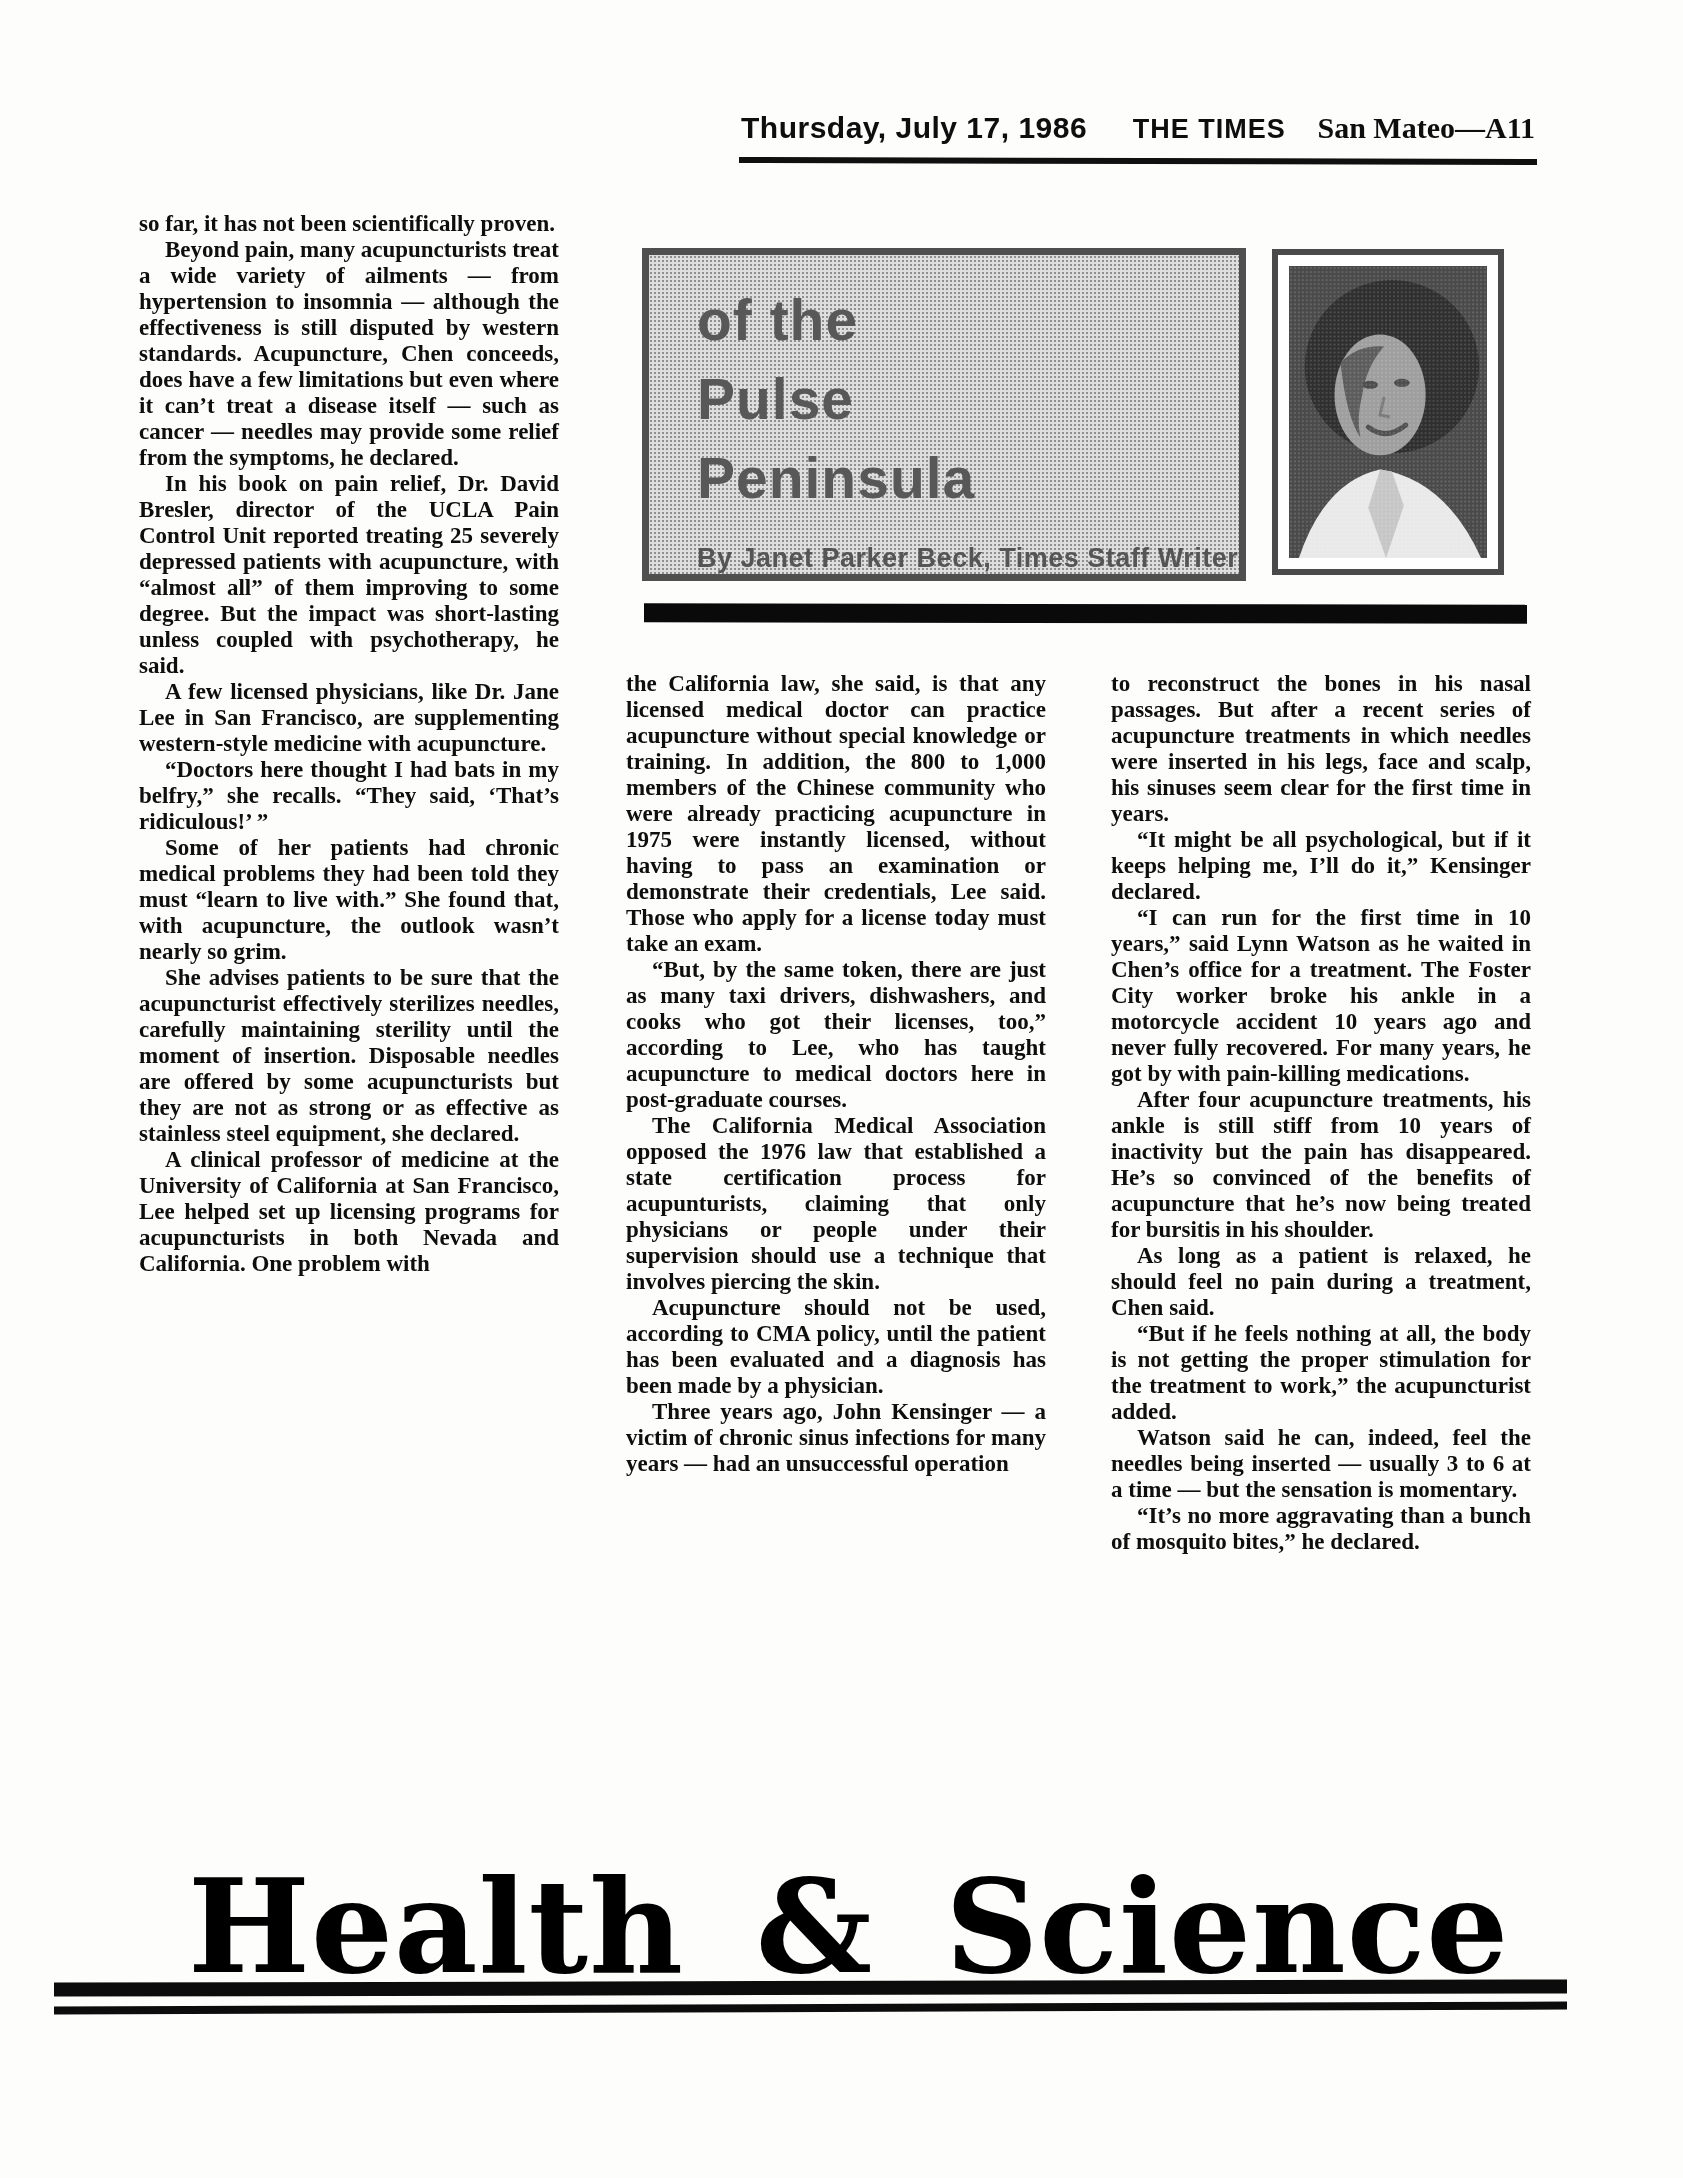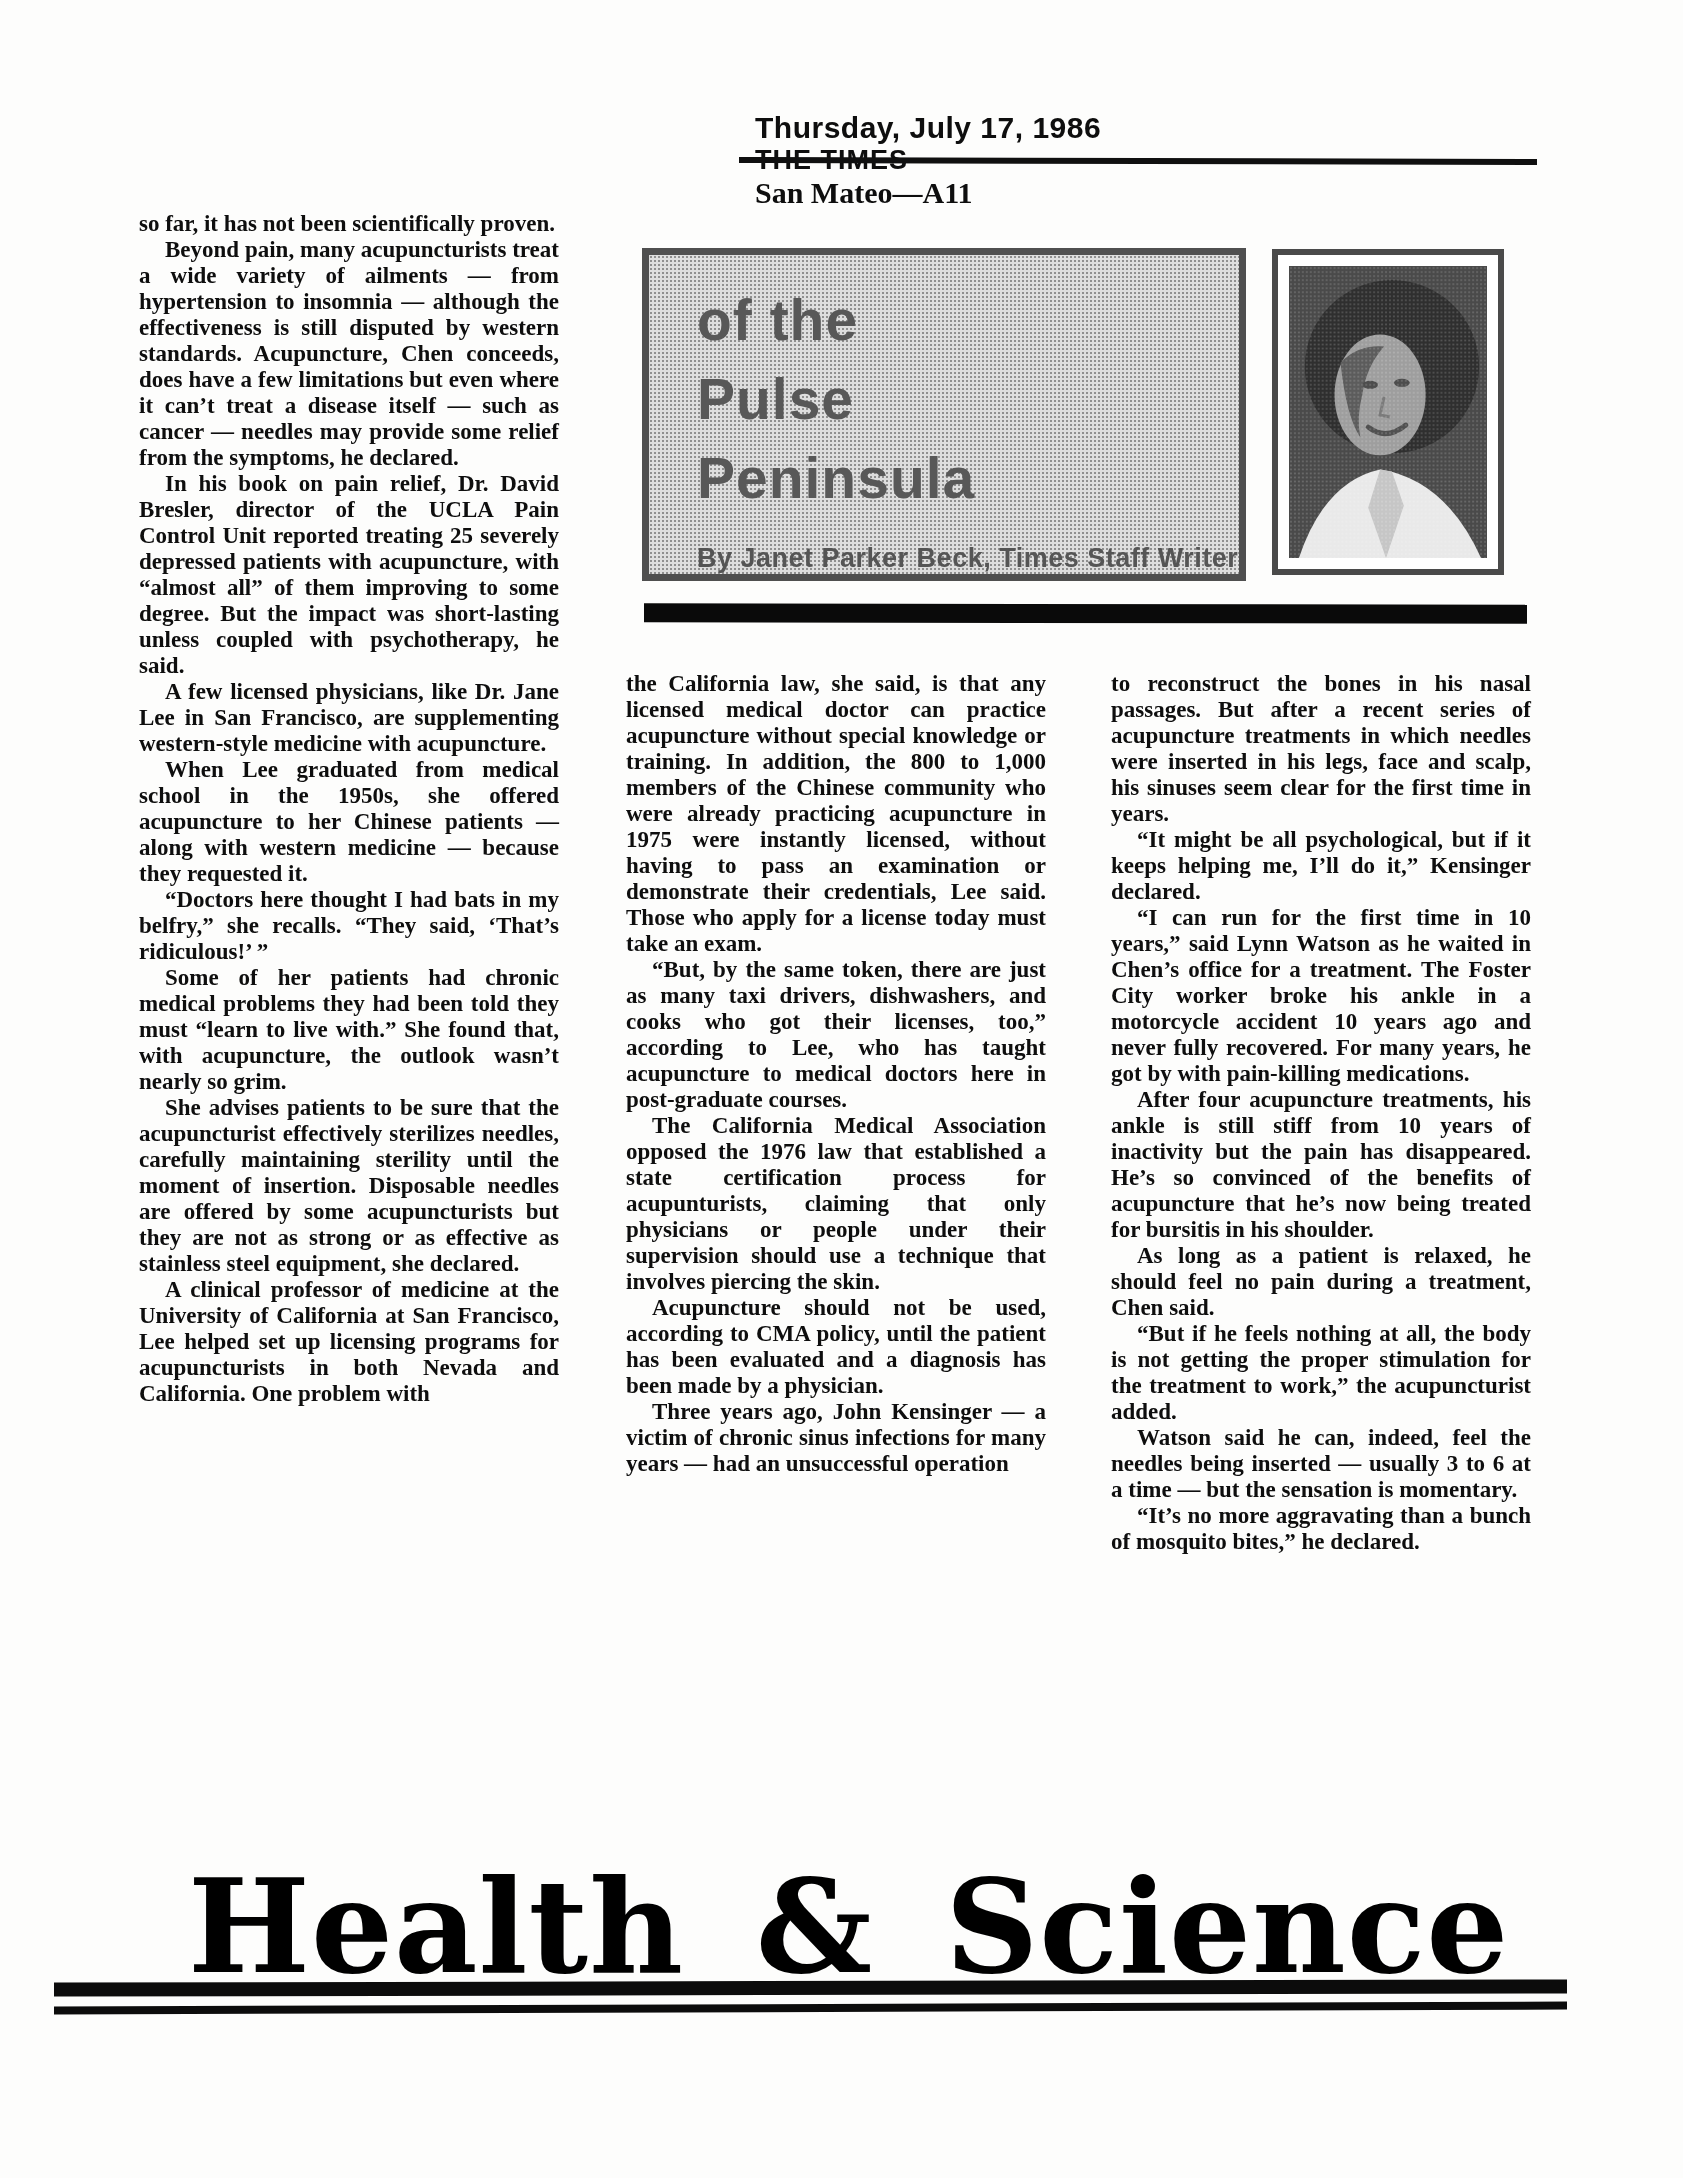--- a/index.html
+++ b/index.html
@@ -3,21 +3,21 @@
 <meta charset="utf-8">
 <style>
   html,body{margin:0;padding:0;background:#ffffff;}
   .page{
     position:relative;width:1683px;height:2178px;background:#fdfdfc;
     font-family:"Liberation Serif", serif;color:#0e0e0e;overflow:hidden;
   }
   
   .header-row{
     position:absolute;left:741px;top:111px;width:794px;
-    display:flex;justify-content:space-between;align-items:baseline;flex-direction:column;
+    display:flex;justify-content:space-between;align-items:baseline;
   }
   .header-date{font-family:"Liberation Sans",sans-serif;font-size:30px;font-weight:700;letter-spacing:0.5px;}
   .header-paper{font-family:Liberation Sans, sans-serif;font-size:27px;font-weight:700;letter-spacing:1px;margin-left:14px;}
   .header-edition{font-family:Liberation Serif, serif;font-size:30px;font-weight:700;}
   .header-rule{position:absolute;left:739px;top:158px;width:798px;height:6px;background:#101010;transform:rotate(.15deg);}
   
   .col{position:absolute;width:420px;font-size:23px;line-height:26px;font-weight:700;}
   .col p{margin:0;text-align:justify;}
   .col p.indent{text-indent:26px;}
   .col1{left:139px;top:211px;}
@@ -67,21 +67,20 @@
     <span class="header-paper">THE TIMES</span>
     <span class="header-edition">San Mateo—A11</span>
   </div>
   <div class="header-rule"></div>
 
   <section class="col col1">
     <p>so far, it has not been scientifically proven.</p>
     <p class="indent">Beyond pain, many acupuncturists treat a wide variety of ailments — from hypertension to insomnia — although the effectiveness is still disputed by western standards. Acupuncture, Chen conceeds, does have a few limitations but even where it can’t treat a disease itself — such as cancer — needles may provide some relief from the symptoms, he declared.</p>
     <p class="indent">In his book on pain relief, Dr. David Bresler, director of the UCLA Pain Control Unit reported treating 25 severely depressed patients with acupuncture, with “almost all” of them improving to some degree. But the impact was short-lasting unless coupled with psychotherapy, he said.</p>
     <p class="indent">A few licensed physicians, like Dr. Jane Lee in San Francisco, are supplementing western-style medicine with acupuncture.</p>
-    <p class="indent">When Lee graduated from medical school in the 1950s, she offered acupuncture to her Chinese patients — along with western medicine — because they requested it.</p>
     <p class="indent">“Doctors here thought I had bats in my belfry,” she recalls. “They said, ‘That’s ridiculous!’ ”</p>
     <p class="indent">Some of her patients had chronic medical problems they had been told they must “learn to live with.” She found that, with acupuncture, the outlook wasn’t nearly so grim.</p>
     <p class="indent">She advises patients to be sure that the acupuncturist effectively sterilizes needles, carefully maintaining sterility until the moment of insertion. Disposable needles are offered by some acupuncturists but they are not as strong or as effective as stainless steel equipment, she declared.</p>
     <p class="indent">A clinical professor of medicine at the University of California at San Francisco, Lee helped set up licensing programs for acupuncturists in both Nevada and California. One problem with</p>
   </section>
 
   <div class="feature-box">
     <div class="feature-title">
       <div>of the</div>
       <div>Pulse</div>

